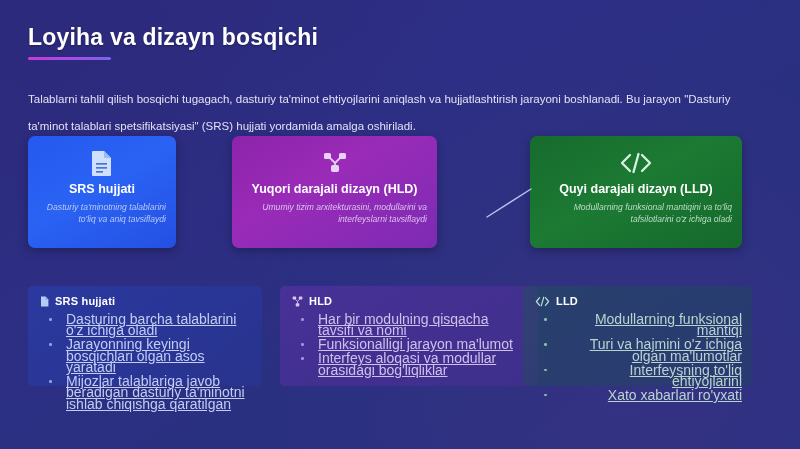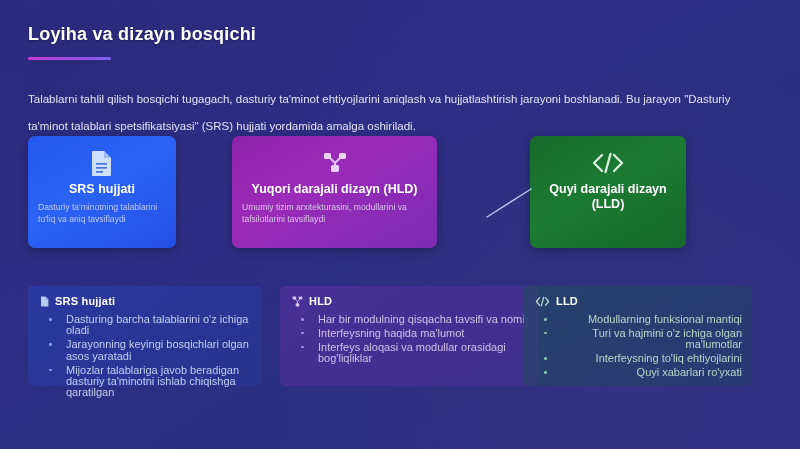--- a/index.html
+++ b/index.html
@@ -18,21 +18,21 @@
       linear-gradient(150deg, #2b2b7e 0%, #2d2f86 35%, #2a3080 62%, #2b3183 100%);
     position:relative;
   }
 
   
   .slide { position:absolute; inset:0; }
 
   
   .page-title {
     position:absolute; left:28px; top:24px;
-    font-size:18px; font-weight:bold; letter-spacing:.2px;
+    font-size:23px; font-weight:bold; letter-spacing:.2px;
     color:#ffffff;
     text-shadow:0 1px 2px rgba(0,0,0,.3);
   }
   .title-underline {
     position:absolute; left:28px; top:57px;
     width:83px; height:3px; border-radius:2px;
     background:linear-gradient(90deg, #c83bd6 0%, #9a52e8 65%, #7b63f0 100%);
   }
 
   .intro {
@@ -54,40 +54,40 @@
   }
   .card .card-icon {
     height:30px; display:flex; align-items:center; justify-content:center;
     margin-bottom:4px;
   }
   .card .card-title {
     font-size:12.5px; font-weight:bold; color:#ffffff;
     text-align:center; line-height:15px; margin-bottom:5px;
   }
   .card .card-desc {
-    font-size:8.6px; line-height:11.5px; text-align:left;
+    font-size:8.6px; line-height:11.5px; text-align:right;font-style:italic;
   }
 
   
   .card-srs {
     left:28px; width:148px;
     background:linear-gradient(150deg,#2558ef 0%,#2a63f4 45%,#2450e3 100%);
   }
   .card-srs .card-desc { color:#b9c9f7; }
 
   
   .card-hld {
     left:232px; width:205px;
     background:linear-gradient(150deg,#8d23ab 0%,#9a2bb8 40%,#7c2bb4 100%);
   }
   .card-hld .card-desc { color:#dbc4ea; }
 
   
   .card-lld {
-    left:530px; width:156px;
+    left:530px; width:212px;
     background:linear-gradient(150deg,#176b2d 0%,#1c7a33 45%,#15692c 100%);
   }
   .card-lld .card-desc { color:#bcddc4; }
 
   
   .connector {
     position:absolute; left:486px; top:188px;
     width:46px; height:30px; pointer-events:none;
   }
 
@@ -100,21 +100,21 @@
   }
   .panel-head {
     display:flex; align-items:center; gap:6px; margin-bottom:7px;
   }
   .panel-head .panel-title {
     font-size:11px; font-weight:bold; color:#ffffff; letter-spacing:.2px;
   }
   .panel ul { list-style:none; }
   .panel li {
     position:relative; padding-left:26px;
-    font-size:11px; line-height:11.4px; margin-bottom:2.5px;
+    font-size:14px; line-height:11.4px; margin-bottom:2.5px;text-decoration:underline;
   }
   .panel li::before {
     content:""; position:absolute; left:9px; top:4px;
     width:2.5px; height:2.5px; border-radius:50%;
   }
 
   .panel-srs {
     left:28px; width:234px;
     background:linear-gradient(145deg, rgba(40,70,190,.46), rgba(36,58,165,.34));
   }
@@ -165,32 +165,33 @@
     <div class="card card-hld">
       <div class="card-icon">
         <svg class="icon-svg" width="26" height="24" viewBox="0 0 26 24" aria-hidden="true">
           <path d="M6 5 L13 12 M20 5 L13 12 M13 12 L13 17" stroke="#e4c8f5" stroke-width="1.8" fill="none"></path>
           <rect x="2" y="2" width="7" height="6" rx="1.6" fill="#e9d2f8"></rect>
           <rect x="17" y="2" width="7" height="6" rx="1.6" fill="#e9d2f8"></rect>
           <rect x="9" y="14" width="8" height="7" rx="1.8" fill="#e9d2f8"></rect>
         </svg>
       </div>
       <div class="card-title">Yuqori darajali dizayn (HLD)</div>
-      <div class="card-desc">Umumiy tizim arxitekturasini, modullarini va tafsilotlarini tavsiflaydi</div>
+      <div class="card-desc">Umumiy tizim arxitekturasini, modullarini va interfeyslarni tavsiflaydi</div>
     </div>
 
     <div class="card card-lld">
       <div class="card-icon">
         <svg class="icon-svg" width="34" height="24" viewBox="0 0 34 24" aria-hidden="true">
           <path d="M11 4 L3 12 L11 20" stroke="#d9f2de" stroke-width="2.3" fill="none" stroke-linecap="round" stroke-linejoin="round"></path>
           <path d="M23 4 L31 12 L23 20" stroke="#d9f2de" stroke-width="2.3" fill="none" stroke-linecap="round" stroke-linejoin="round"></path>
           <path d="M19.5 3 L14.5 21" stroke="#d9f2de" stroke-width="2.3" fill="none" stroke-linecap="round"></path>
         </svg>
       </div>
       <div class="card-title">Quyi darajali dizayn (LLD)</div>
+      <div class="card-desc">Modullarning funksional mantiqini va to'liq tafsilotlarini o'z ichiga oladi</div>
     </div>
   </div>
 
   <svg class="connector" viewBox="0 0 46 30" aria-hidden="true">
     <line x1="1" y1="29" x2="45" y2="1" stroke="#b9c6ee" stroke-width="1.4" stroke-linecap="round"></line>
   </svg>
 
   <div class="panels">
 
     <div class="panel panel-srs">
@@ -217,38 +218,38 @@
             <path d="M2.6 2.4 L5.5 5.4 M8.4 2.4 L5.5 5.4 M5.5 5.4 V7.6" stroke="#cbb0ea" stroke-width="1" fill="none"></path>
             <rect x="0.6" y="0.6" width="3.6" height="2.8" rx="0.8" fill="#ddc6f2"></rect>
             <rect x="6.8" y="0.6" width="3.6" height="2.8" rx="0.8" fill="#ddc6f2"></rect>
             <rect x="3.7" y="7.2" width="3.6" height="3.2" rx="0.9" fill="#ddc6f2"></rect>
           </svg>
         </span>
         <span class="panel-title">HLD</span>
       </div>
       <ul>
         <li>Har bir modulning qisqacha tavsifi va nomi</li>
-        <li>Interfeysning haqida ma'lumot</li>
+        <li>Funksionalligi jarayon ma'lumot</li>
         <li>Interfeys aloqasi va modullar orasidagi bog'liqliklar</li>
       </ul>
     </div>
 
     <div class="panel panel-lld">
       <div class="panel-head">
         <span>
           <svg class="icon-svg" width="15" height="11" viewBox="0 0 15 11" aria-hidden="true">
             <path d="M4.6 1.6 L1.4 5.5 L4.6 9.4" stroke="#bfe0d4" stroke-width="1.2" fill="none" stroke-linecap="round" stroke-linejoin="round"></path>
             <path d="M10.4 1.6 L13.6 5.5 L10.4 9.4" stroke="#bfe0d4" stroke-width="1.2" fill="none" stroke-linecap="round" stroke-linejoin="round"></path>
             <path d="M8.8 1.2 L6.2 9.8" stroke="#bfe0d4" stroke-width="1.2" fill="none" stroke-linecap="round"></path>
           </svg>
         </span>
         <span class="panel-title">LLD</span>
       </div>
       <ul>
         <li>Modullarning funksional mantiqi</li>
         <li>Turi va hajmini o'z ichiga olgan ma'lumotlar</li>
         <li>Interfeysning to'liq ehtiyojlarini</li>
-        <li>Quyi xabarlari ro'yxati</li>
+        <li>Xato xabarlari ro'yxati</li>
       </ul>
     </div>
   </div>
 
 </div>
 
 </body></html>

